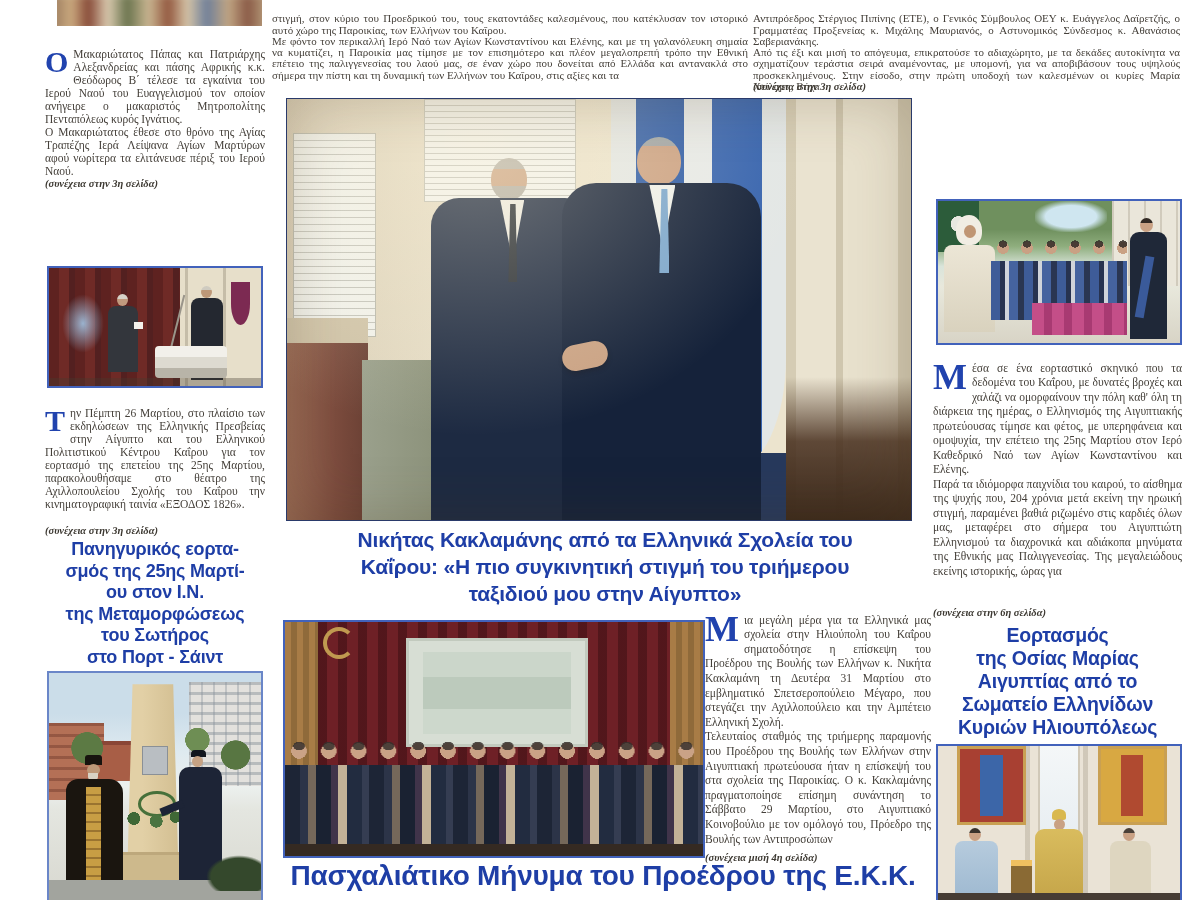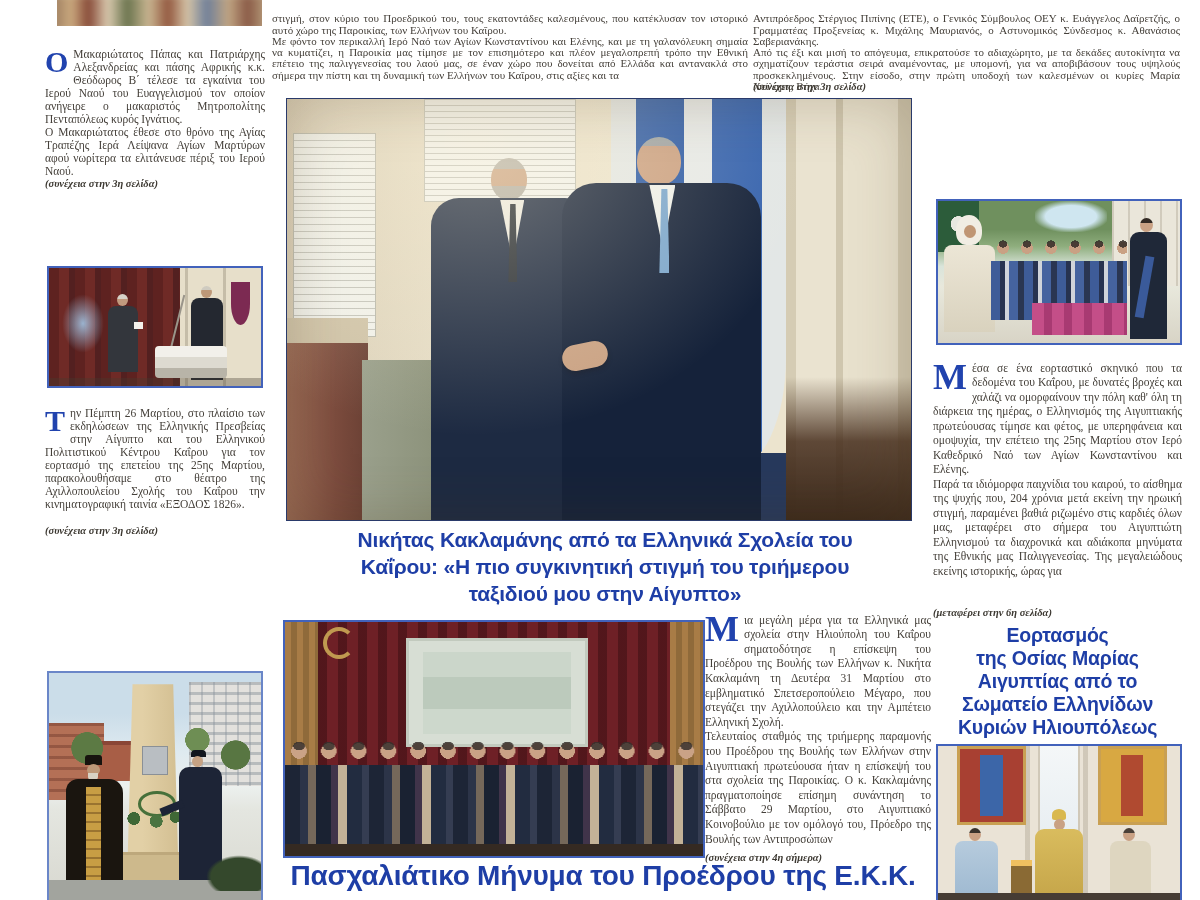--- a/index.html
+++ b/index.html
@@ -48,20 +48,26 @@
     <div class="ly" style="left:60%;top:22%;width:2px;height:60px;background:#9a958a;transform:rotate(14deg);"></div>
     <div class="ly" style="left:50%;top:66%;width:34%;height:27%;background:linear-gradient(180deg,#f2f0ea 0 35%,#dddad0 35% 70%,#b8b4a8 70%);border-radius:4px;"></div>
     <div class="ly" style="left:0;bottom:0;width:100%;height:7%;background:rgba(70,60,50,.35);"></div>
   </div>
 
   <div class="art" style="left:45px;top:394px;width:220px;height:128px;">
     <span class="dc">Τ</span><span>ην Πέμπτη 26 Μαρτίου, στο πλαίσιο των εκδηλώσεων της Ελληνικής Πρεσβείας στην Αίγυπτο και του Ελληνικού Πολιτιστικού Κέντρου Καΐρου για τον εορτασμό της επετείου της 25ης Μαρτίου, παρακολουθήσαμε στο θέατρο της Αχιλλοπουλείου Σχολής του Καΐρου την κινηματογραφική ταινία «ΕΞΟΔΟΣ 1826».</span>
   </div>
   <div class="cont" style="left:45px;top:525px;width:218px;">(συνέχεια στην 3η σελίδα)</div>
 
+  <div class="hl" style="left:41px;top:539px;width:228px;font-size:18px;line-height:21.5px;">Πανηγυρικός εορτα-
+σμός της 25ης Μαρτί-
+ου στον Ι.Ν.
+της Μεταμορφώσεως
+του Σωτήρος
+στο Πορτ - Σάιντ</div>
 
   <div class="photo" style="left:47px;top:671px;width:212px;height:227px;border-color:#6a86c8;">
     <div class="ly" style="inset:0;background:linear-gradient(180deg,#cbdde9 0 18%,#dfeaf0 35%,#ecf0ee 50%,#e4e6e0 60%,#d8d8d0 100%);"></div>
     <div class="ly" style="left:66%;top:4%;width:34%;height:46%;background:#e3e1dd;background-image:repeating-linear-gradient(180deg,rgba(130,140,150,.45) 0 3px,transparent 3px 10px),repeating-linear-gradient(90deg,rgba(130,140,150,.35) 0 2px,transparent 2px 12px);"></div>
     <div class="ly" style="left:0;top:22%;width:26%;height:34%;background:#b47056;background-image:repeating-linear-gradient(180deg,rgba(90,40,30,.35) 0 3px,transparent 3px 11px);"></div>
     <div class="ly" style="left:22%;top:30%;width:20%;height:16%;background:#a85e46;border-top:4px solid #8a4636;"></div>
     <div class="ly" style="left:0;top:12%;width:100%;height:44%;background:radial-gradient(circle 26px at 18% 48%,#5c7a44 60%,transparent 62%),radial-gradient(circle 30px at 50% 28%,#66864c 60%,transparent 62%),radial-gradient(circle 24px at 88% 55%,#587642 60%,transparent 62%),radial-gradient(circle 20px at 70% 40%,#6e8e54 60%,transparent 62%);"></div>
     <div class="ly" style="left:37%;top:5%;width:24%;height:80%;background:linear-gradient(90deg,#e2d0a6 0 30%,#d3bf92 100%);clip-path:polygon(10% 0,90% 0,100% 100%,0 100%);"></div>
     <div class="ly" style="left:44%;top:32%;width:11%;height:12%;background:#b9bec2;border:1px solid #8a9096;"></div>
     <div class="ly" style="left:42%;top:52%;width:15%;height:9%;border:3px solid #46703a;border-radius:50%;"></div>
@@ -135,21 +141,21 @@
     </div>
     <div class="ly" style="left:0;top:50%;width:100%;height:14%;background-image:radial-gradient(ellipse 8px 6px at 14px 7px,rgba(55,48,44,.85) 70%,transparent 74%),radial-gradient(circle 8px at 14px 12px,#caa286 96%,transparent 98%);background-size:29.8px 100%;background-repeat:repeat-x;"></div>
     <div class="ly" style="left:0;top:61%;width:100%;height:34%;background:repeating-linear-gradient(90deg,#1d2536 0 15px,#2c3448 15px 23px,#75685a 23px 31px,#1a2232 31px 46px,#40344a 46px 53px,#c3b297 53px 62px,#222c40 62px 77px,#353d52 77px 84px);"></div>
     <div class="ly" style="left:0;bottom:0;width:100%;height:5%;background:#352a22;"></div>
   </div>
 
   <div class="art" style="left:705px;top:598px;width:226px;height:252px;line-height:14.6px;">
     <span class="dc dc2">Μ</span><span>ια μεγάλη μέρα για τα Ελληνικά μας σχολεία στην Ηλιούπολη του Καΐρου σηματοδότησε η επίσκεψη του Προέδρου της Βουλής των Ελλήνων κ. Νικήτα Κακλαμάνη τη Δευτέρα 31 Μαρτίου στο εμβληματικό Σπετσεροπούλειο Μέγαρο, που στεγάζει την Αχιλλοπούλειο και την Αμπέτειο Ελληνική Σχολή.
 Τελευταίος σταθμός της τριήμερης παραμονής του Προέδρου της Βουλής των Ελλήνων στην Αιγυπτιακή πρωτεύουσα ήταν η επίσκεψή του στα σχολεία της Παροικίας. Ο κ. Κακλαμάνης πραγματοποίησε επίσημη συνάντηση το Σάββατο 29 Μαρτίου, στο Αιγυπτιακό Κοινοβούλιο με τον ομόλογό του, Πρόεδρο της Βουλής των Αντιπροσώπων</span>
   </div>
-  <div class="cont" style="left:705px;top:852px;width:226px;">(συνέχεια στην 4η σήμερα)</div>
+  <div class="cont" style="left:705px;top:852px;width:226px;">(συνέχεια μισή 4η σελίδα)</div>
 
   <div class="hl" style="left:274px;top:860px;width:658px;font-size:28px;line-height:32px;">Πασχαλιάτικο Μήνυμα του Προέδρου της Ε.Κ.Κ.</div>
 
 
   <div class="photo" style="left:936px;top:199px;width:242px;height:142px;">
     <div class="ly" style="inset:0;background:linear-gradient(180deg,#6f905e 0 20%,#8fae7e 32%,#d9e4da 46%,#e8e8dc 60%,#d8d4c6 100%);"></div>
     <div class="ly" style="left:40%;top:0;width:30%;height:22%;background:radial-gradient(ellipse,#cfe6f0 50%,transparent 75%);"></div>
     <div class="ly" style="left:72%;top:0;width:28%;height:60%;background:#eae6da;background-image:repeating-linear-gradient(90deg,rgba(150,140,120,.3) 0 2px,transparent 2px 16px);"></div>
     <div class="ly" style="left:0;top:0;width:17%;height:36%;background:#2c5c3a;background-image:radial-gradient(circle 8px at 50% 45%,#e8e8e0 95%,transparent);"></div>
     <div class="ly" style="left:1%;top:10%;width:24%;height:90%;">
@@ -166,21 +172,21 @@
       <div class="ly" style="left:30%;top:0;width:13px;height:14px;border-radius:50%;background:linear-gradient(180deg,#332a24 0 35%,#c9a184 35%);"></div>
       <div class="ly" style="left:8%;top:14px;width:84%;height:86%;background:#1f2838;border-radius:9px 9px 0 0;"></div>
       <div class="ly" style="left:30%;top:30%;width:9px;height:50%;background:#3a5a9a;transform:rotate(10deg);"></div>
     </div>
   </div>
 
   <div class="art" style="left:933px;top:346px;width:249px;height:258px;line-height:14.5px;">
     <span class="dc dc2">Μ</span><span>έσα σε ένα εορταστικό σκηνικό που τα δεδομένα του Καΐρου, με δυνατές βροχές και χαλάζι να ομορφαίνουν την πόλη καθ' όλη τη διάρκεια της ημέρας, ο Ελληνισμός της Αιγυπτιακής πρωτεύουσας τίμησε και φέτος, με υπερηφάνεια και ομοψυχία, την επέτειο της 25ης Μαρτίου στον Ιερό Καθεδρικό Ναό των Αγίων Κωνσταντίνου και Ελένης.
 Παρά τα ιδιόμορφα παιχνίδια του καιρού, το αίσθημα της ψυχής που, 204 χρόνια μετά εκείνη την ηρωική στιγμή, παραμένει βαθιά ριζωμένο στις καρδιές όλων μας, μεταφέρει στο σήμερα του Αιγυπτιώτη Ελληνισμού τα διαχρονικά και αδιάκοπα μηνύματα της Εθνικής μας Παλιγγενεσίας. Της μεγαλειώδους εκείνης ιστορικής, ώρας για</span>
   </div>
-  <div class="cont" style="left:933px;top:607px;width:247px;">(μεταφέρει στην 6η σελίδα)</div>
+  <div class="cont" style="left:933px;top:607px;width:247px;">(συνέχεια στην 6η σελίδα)</div>
 
   <div class="hl" style="left:933px;top:624px;width:249px;font-size:19.5px;line-height:23px;">Εορτασμός
 της Οσίας Μαρίας
 Αιγυπτίας από το
 Σωματείο Ελληνίδων
 Κυριών Ηλιουπόλεως</div>
 
   <div class="photo" style="left:936px;top:744px;width:242px;height:158px;">
     <div class="ly" style="inset:0;background:#eae3d6;background-image:linear-gradient(90deg,transparent 0 36%,rgba(160,150,130,.35) 36% 38%,transparent 38% 60%,rgba(160,150,130,.35) 60% 62%,transparent 62%);"></div>
     <div class="ly" style="left:8%;top:0;width:26%;height:46%;background:#a84032;border:3px solid #c9a052;">

